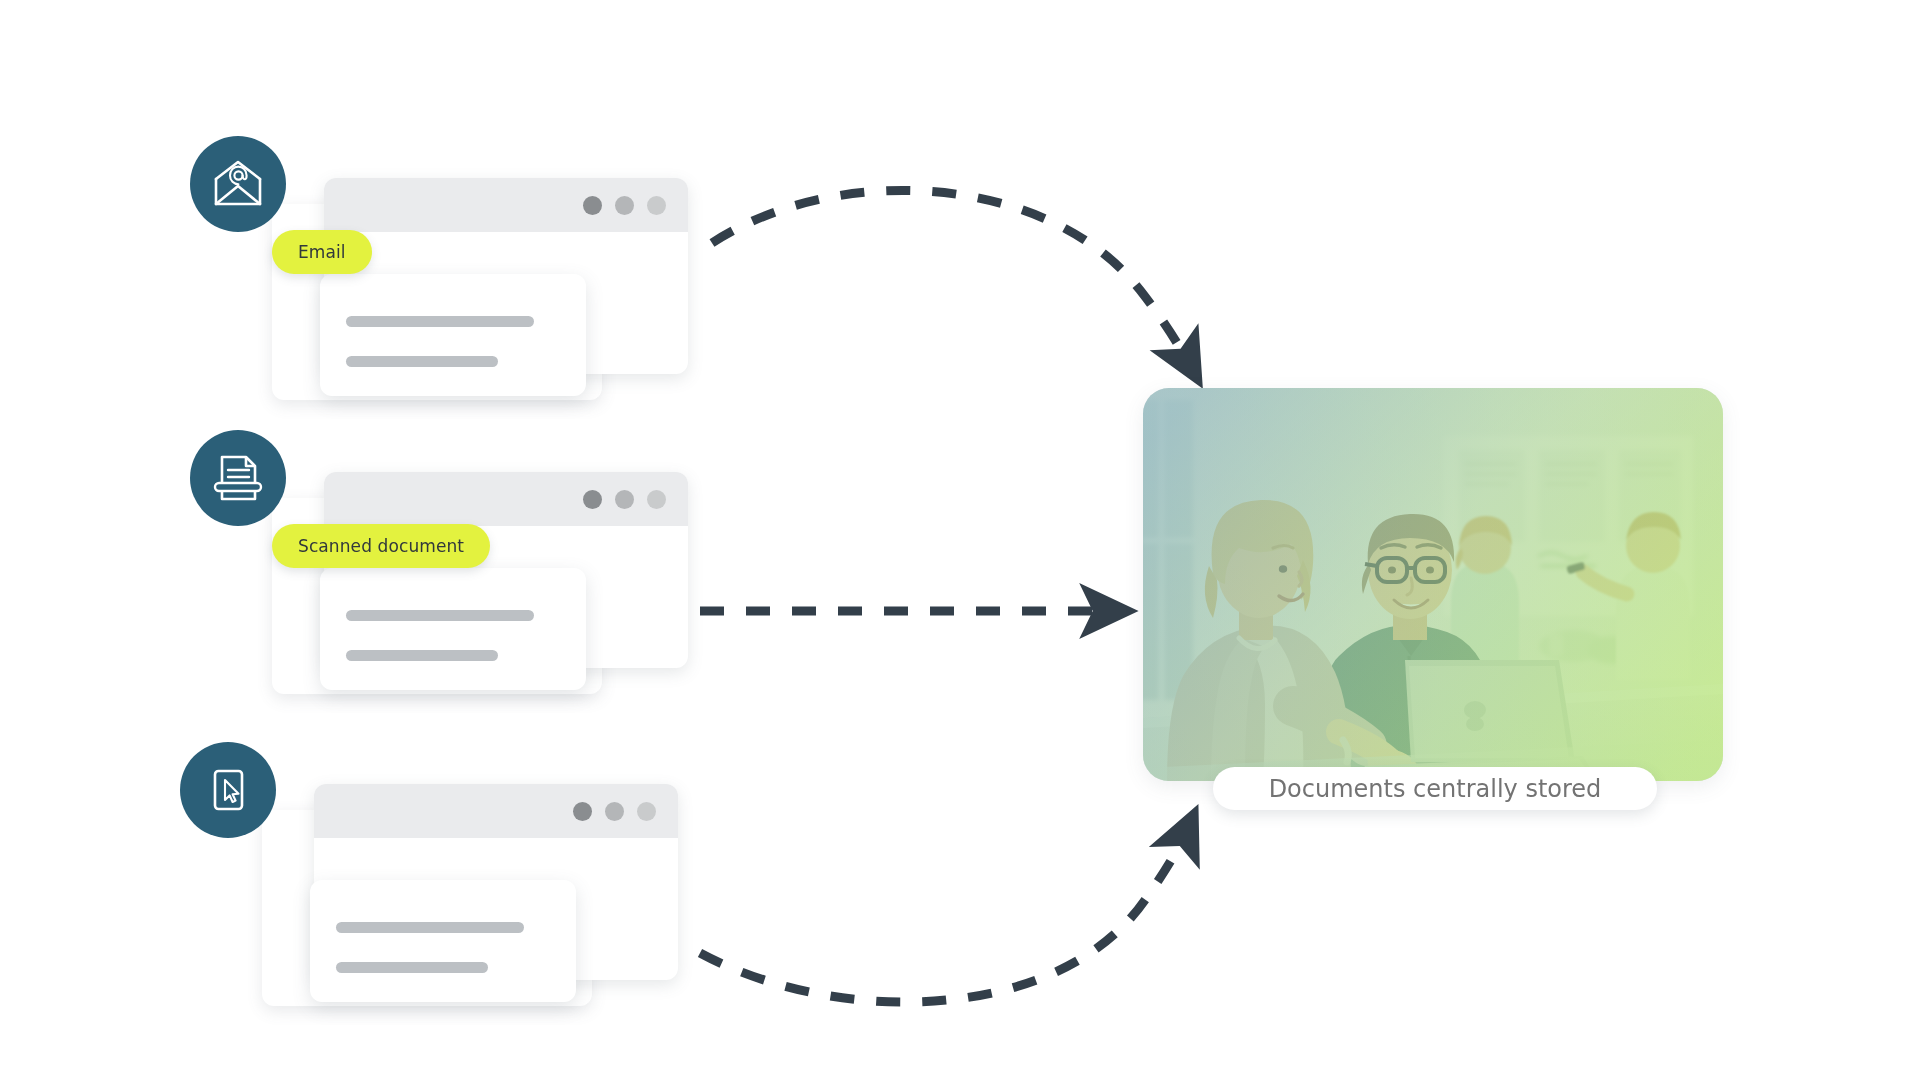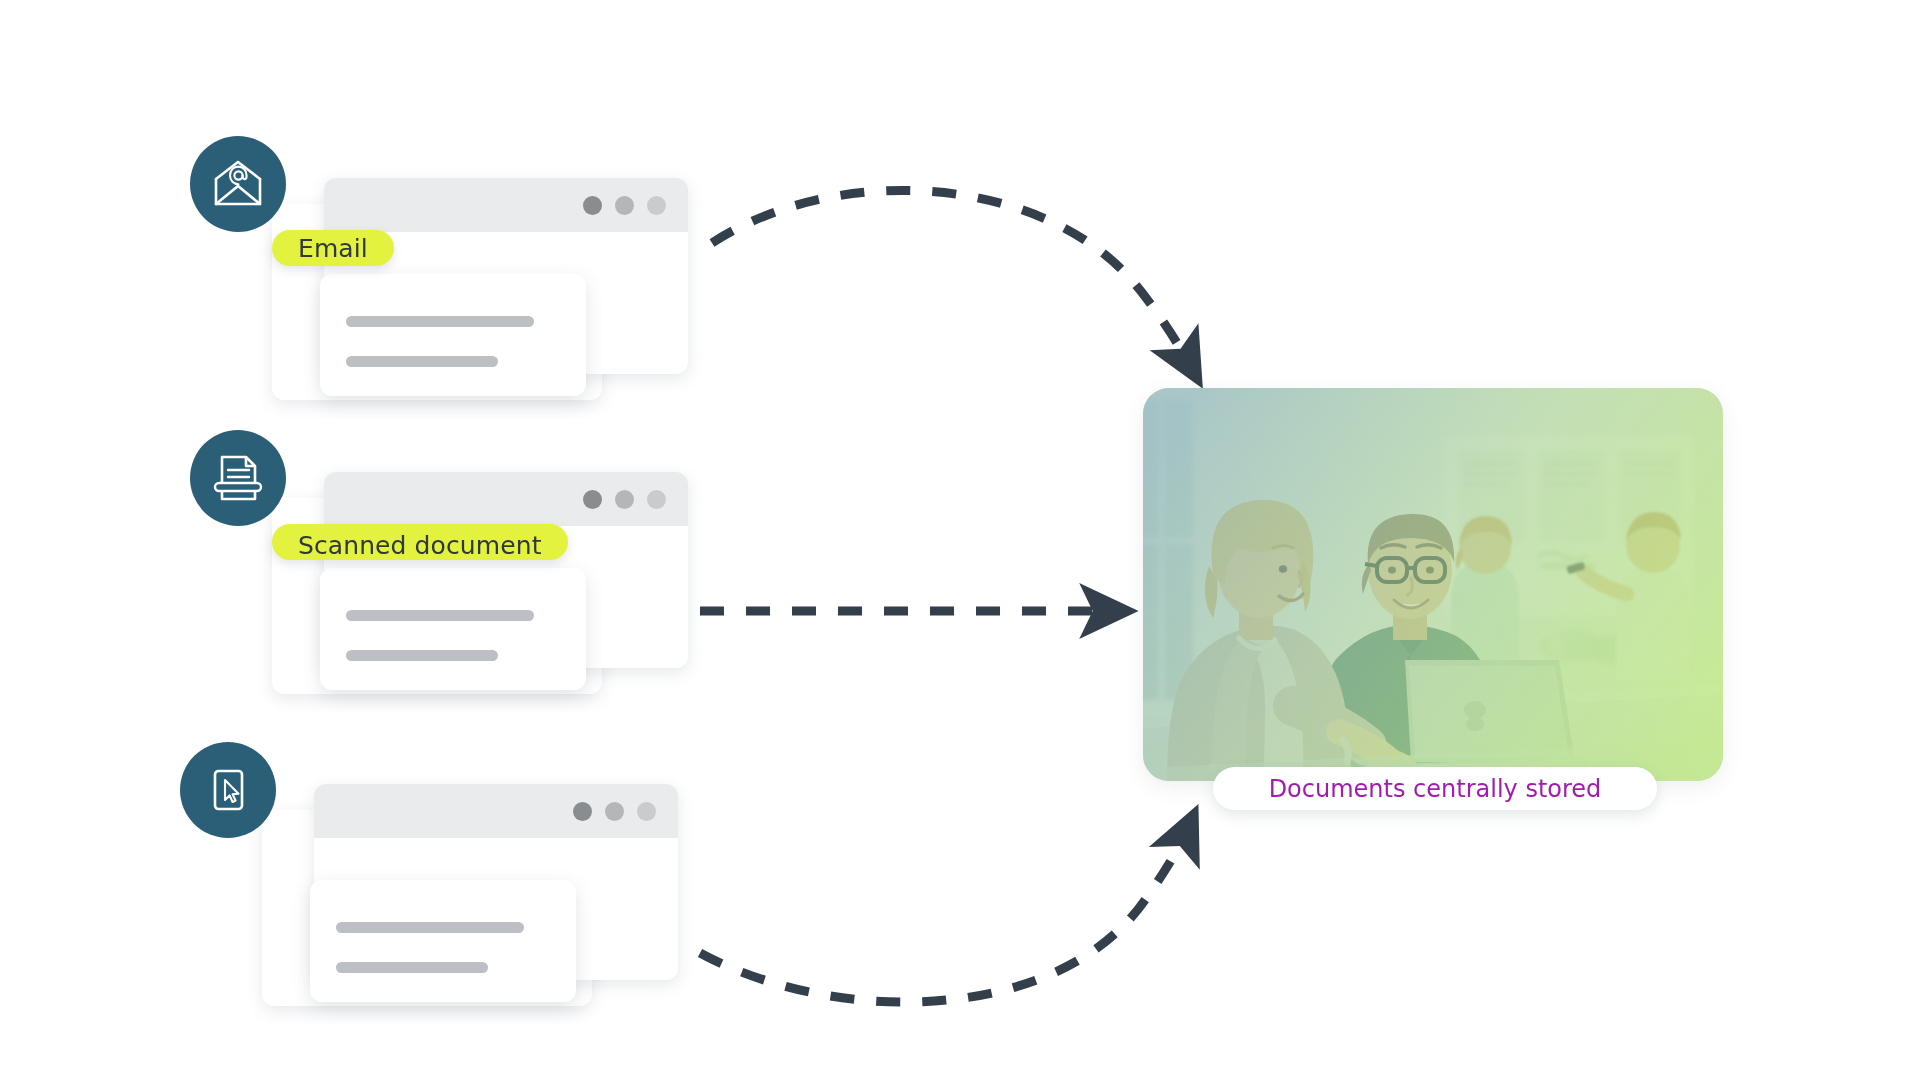--- a/index.html
+++ b/index.html
@@ -98,36 +98,36 @@
     left: 26px;
   }
   .line.l1 { top: 42px; width: 188px; }
   .line.l2 { top: 82px; width: 152px; }
 
   
   .badge {
     position: absolute;
     left: 0px;
     top: 52px;
-    height: 36px;
+    height: 44px;
     border-radius: 22px;
     background: #e3f23f;
     display: flex;
     align-items: center;
     padding: 0 26px;
     box-sizing: border-box;
     color: #31383c;
-    font-size: 25px;
+    font-size: 17px;
     letter-spacing: 0.1px;
     white-space: nowrap;
     box-shadow: 0 4px 10px rgba(90,100,110,0.17);
     z-index: 6;
   }
   .g0 .badge { left: 0px;  top: 52px; }
-  .g1 .badge { left: 0px;  top: 52px; align-items: flex-end; }
+  .g1 .badge { left: 0px;  top: 52px; }
   .g2 .badge { left: 0px;  top: 52px; }
 
   
   .icon-circle {
     position: absolute;
     width: 96px;
     height: 96px;
     border-radius: 50%;
     background: #2b5f78;
     display: flex;
@@ -179,21 +179,21 @@
     position: absolute;
     left: 1213px;
     top: 767px;
     width: 444px;
     height: 43px;
     background: #ffffff;
     border-radius: 22px;
     display: flex;
     align-items: center;
     justify-content: center;
-    color: #a21caf;
+    color: #737373;
     font-size: 24px;
     box-shadow: 0 5px 14px rgba(90,100,110,0.16);
     z-index: 20;
   }
 </style>
 </head>
 <body>
 
 <div id="stage">
 

